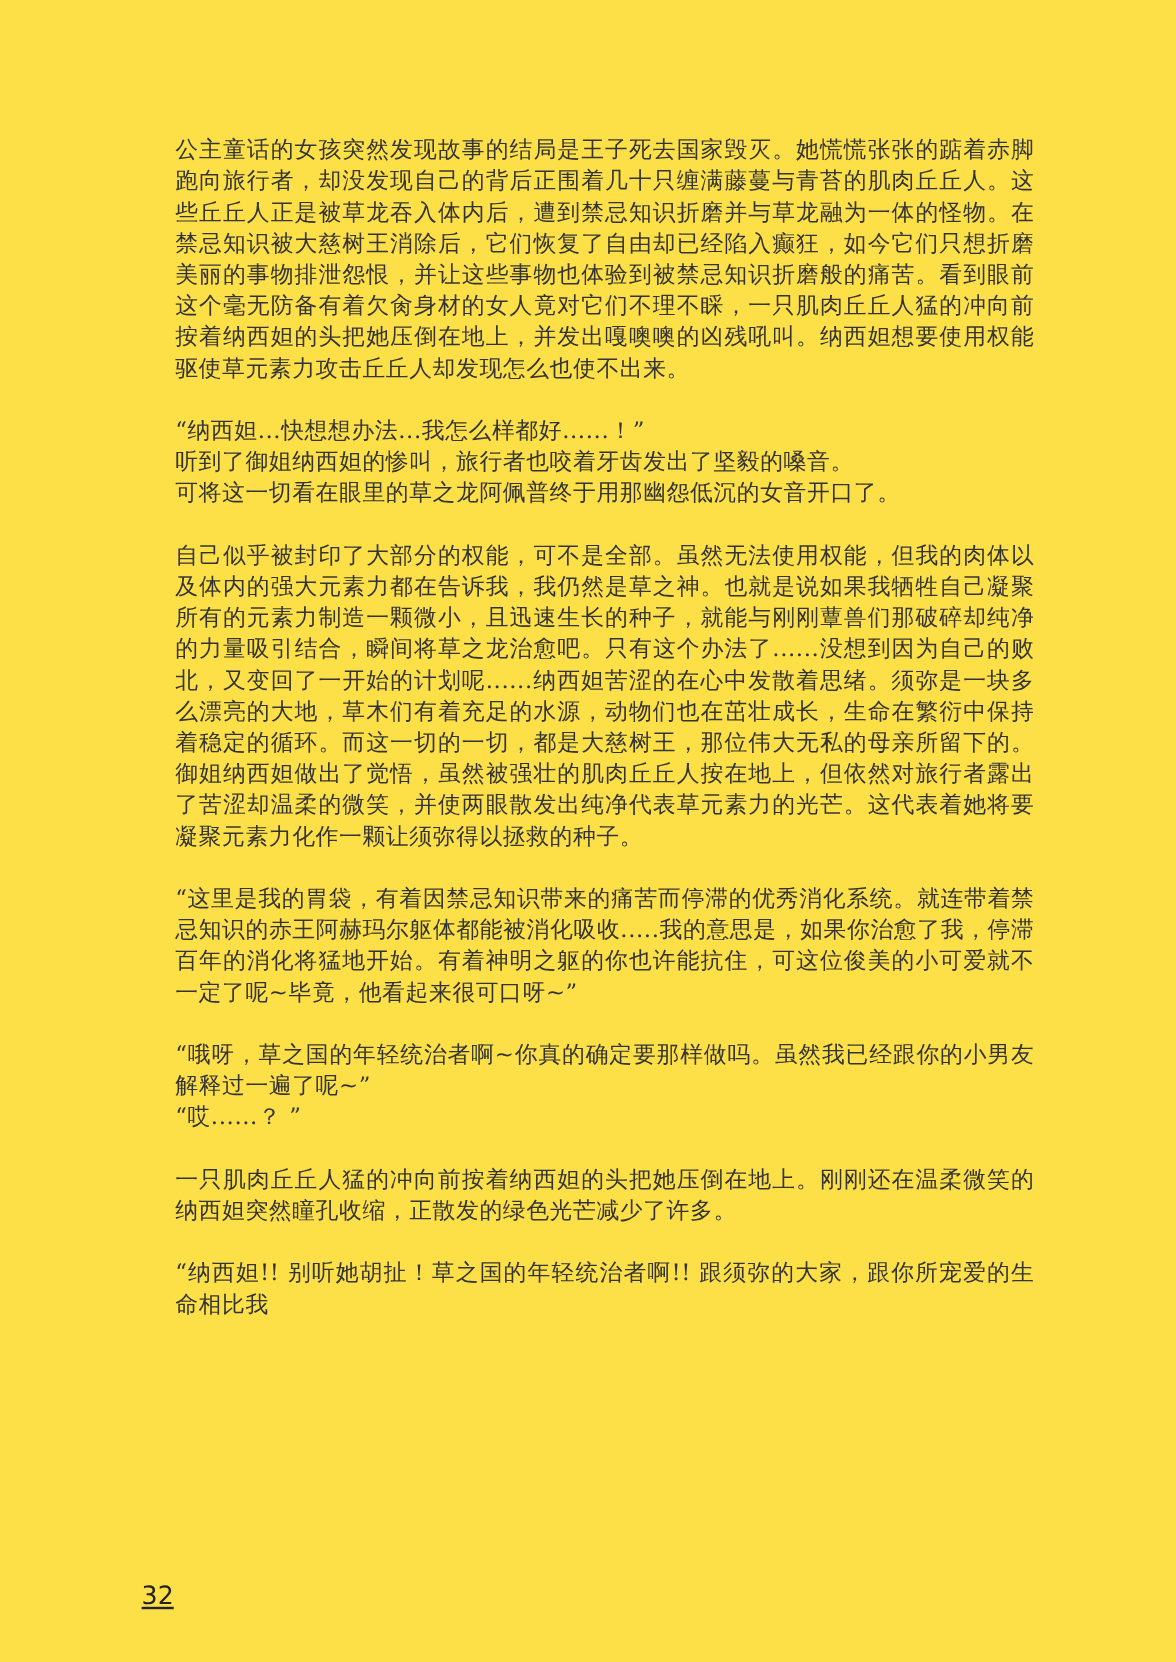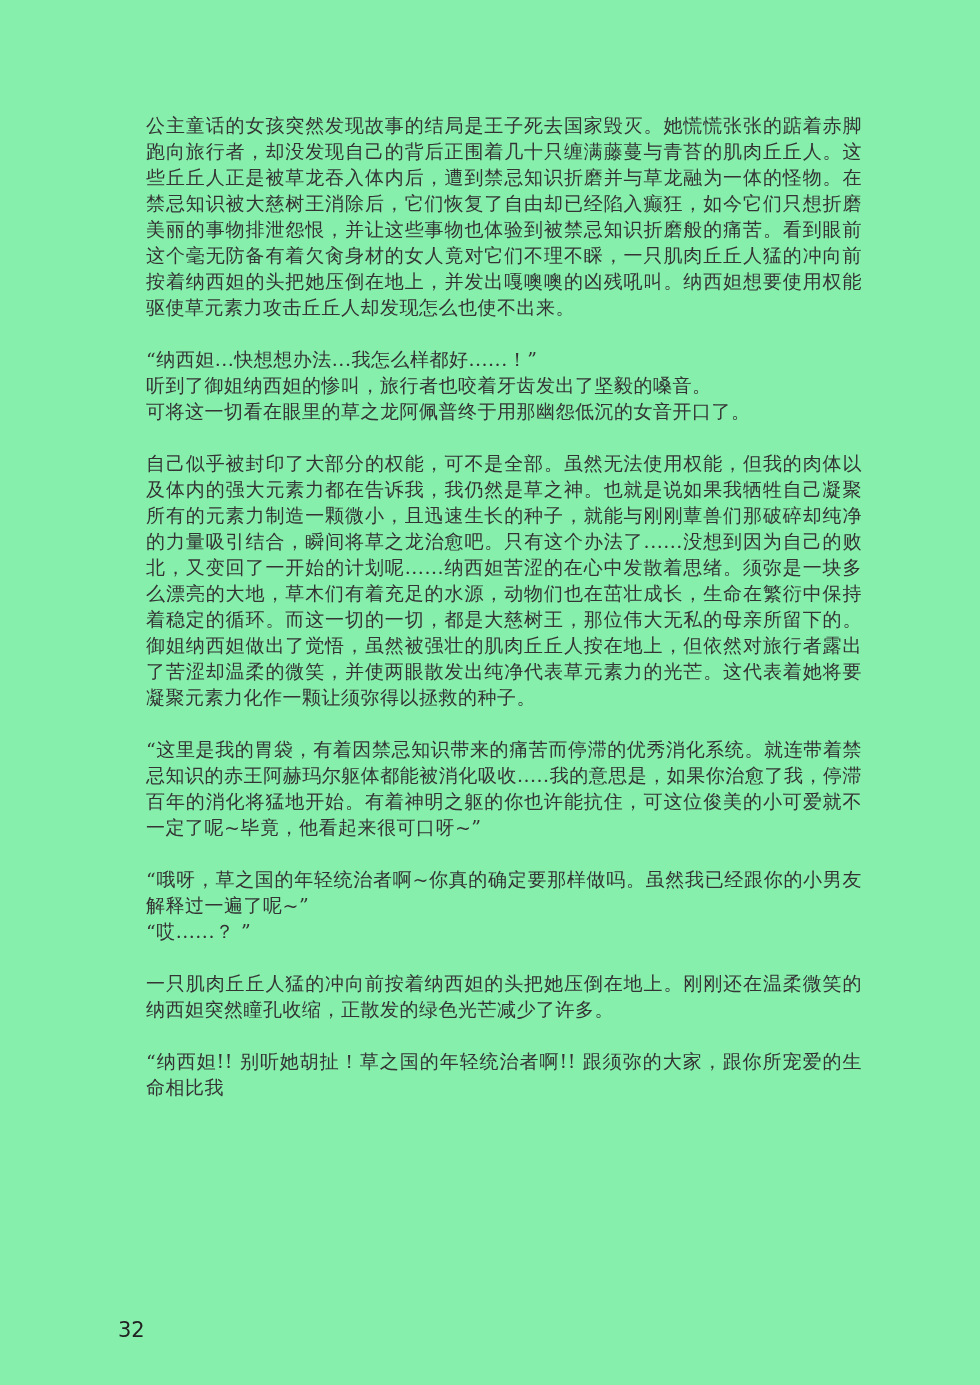--- a/index.html
+++ b/index.html
@@ -10,21 +10,21 @@
   body {
     width: 980px;
     height: 1385px;
     position: relative;
     overflow: hidden;
     font-family: "DejaVu Serif", "Liberation Serif", serif;
   }
   .page {
     position: absolute;
     inset: 0;
-    background: #86efac;
+    background: #fde047;
   }
   .page-text {
     position: absolute;
     left: 146px;
     top: 112px;
     width: 716px;
   }
   p.block {
     margin: 0;
     font-size: 19px;
@@ -37,20 +37,21 @@
   p.block.gap {
     margin-bottom: 26px;
   }
   .page-number {
     position: absolute;
     left: 118px;
     top: 1318px;
     font-family: "DejaVu Sans", "Liberation Sans", sans-serif;
     font-size: 21px;
     color: #222222;
+    text-decoration: underline;
   }
 </style>
 </head>
 <body>
 
 <div class="page">
   <div class="page-text">
 
   <p class="block gap">公主童话的女孩突然发现故事的结局是王子死去国家毁灭。她慌慌张张的踮着赤脚跑向旅行者，却没发现自己的背后正围着几十只缠满藤蔓与青苔的肌肉丘丘人。这些丘丘人正是被草龙吞入体内后，遭到禁忌知识折磨并与草龙融为一体的怪物。在禁忌知识被大慈树王消除后，它们恢复了自由却已经陷入癫狂，如今它们只想折磨美丽的事物排泄怨恨，并让这些事物也体验到被禁忌知识折磨般的痛苦。看到眼前这个毫无防备有着欠肏身材的女人竟对它们不理不睬，一只肌肉丘丘人猛的冲向前按着纳西妲的头把她压倒在地上，并发出嘎噢噢的凶残吼叫。纳西妲想要使用权能驱使草元素力攻击丘丘人却发现怎么也使不出来。</p>
       <p class="block">“纳西妲...快想想办法...我怎么样都好......！”</p>

